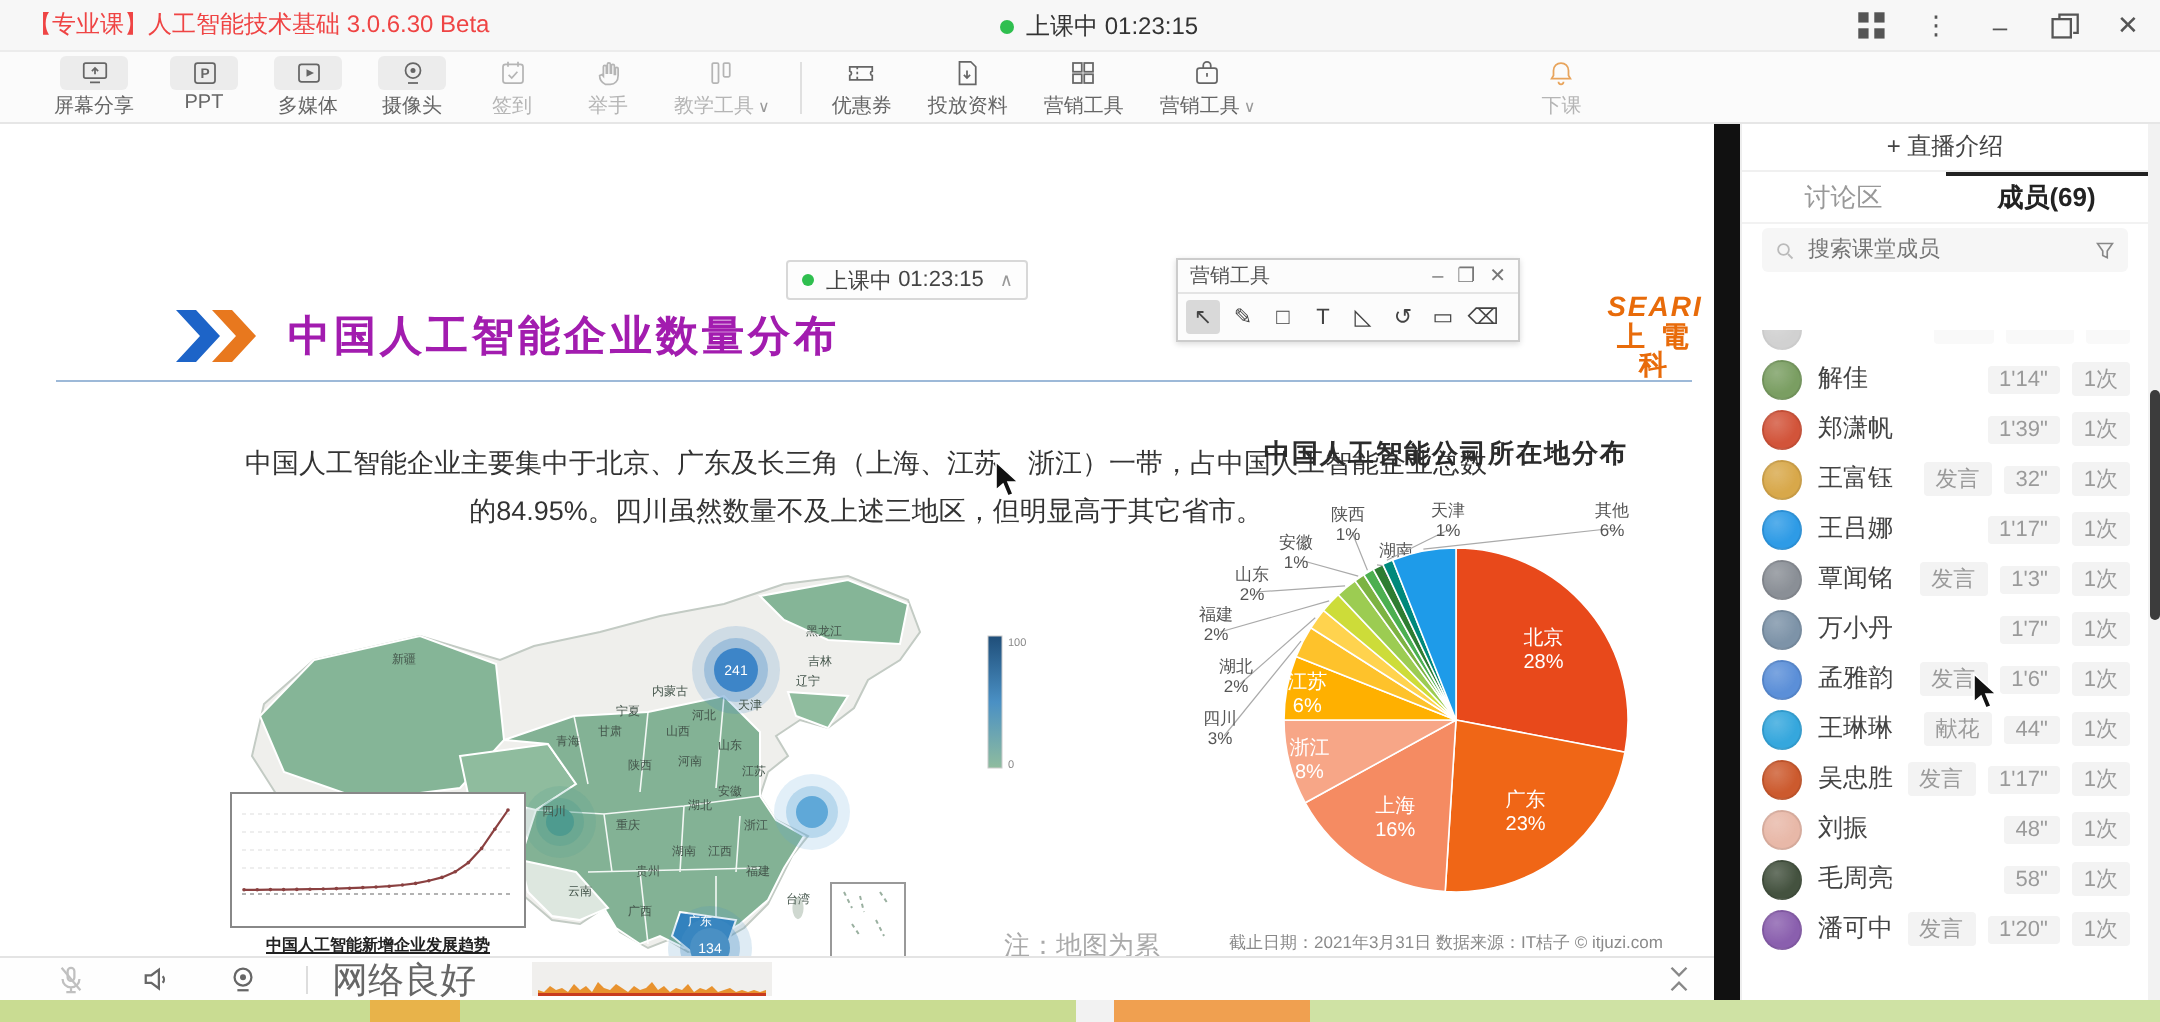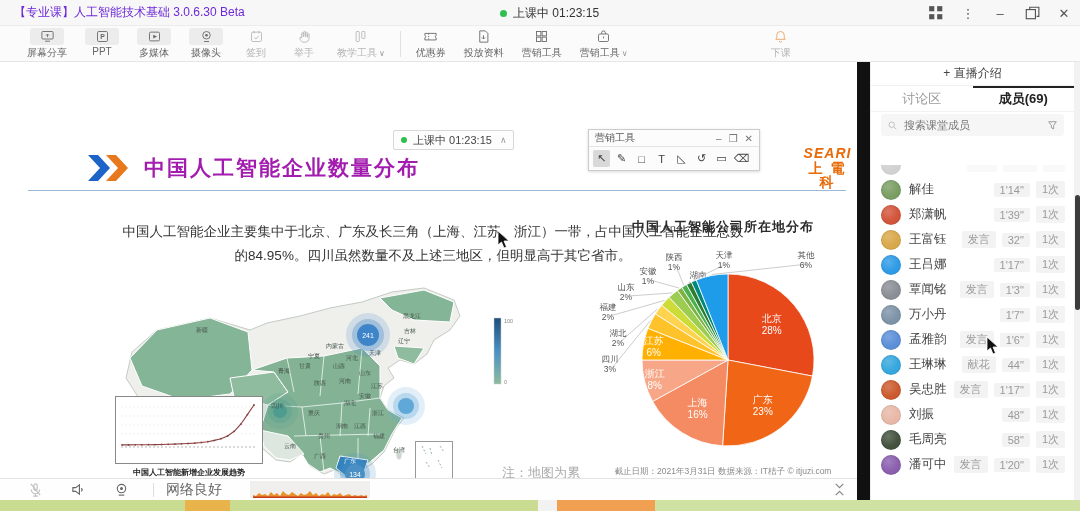--- a/index.html
+++ b/index.html
@@ -1,20 +1,20 @@
 <!DOCTYPE html>
 <html><head>
 <meta charset="utf-8">
 <style>
   html,body{margin:0;padding:0;background:#dcdcdc;}
   *{box-sizing:border-box;font-family:"Liberation Sans","DejaVu Sans",sans-serif;}
   #root{position:relative;width:1080px;height:511px;background:#fff;overflow:hidden;}
   
   #titlebar{position:absolute;left:0;top:0;width:1080px;height:26px;background:#f7f7f7;border-bottom:1px solid #ececec;display:flex;align-items:center;}
-  #win-title{font-size:12px;color:#6d28d9;margin-left:14px;}
+  #win-title{font-size:12px;color:#ef4444;margin-left:14px;}
   #win-status{position:absolute;left:500px;top:0;height:26px;display:flex;align-items:center;font-size:12px;color:#333;}
   .dot{width:7px;height:7px;border-radius:50%;background:#2fbf4f;margin-right:6px;display:inline-block;}
   #win-controls{position:absolute;right:8px;top:0;height:26px;display:flex;align-items:center;gap:16px;color:#555;}
   .winbtn{width:16px;height:16px;display:flex;align-items:center;justify-content:center;font-size:13px;color:#555;cursor:default;}
   
   #toolbar{position:absolute;left:0;top:26px;width:1080px;height:36px;background:#fbfbfb;border-bottom:1px solid #e6e6e6;display:flex;align-items:center;}
   .tb-group{display:flex;align-items:flex-start;}
   .tb-btn{display:flex;flex-direction:column;align-items:center;margin:0 9px;color:#666;}
   .tb-btn .ic{width:30px;height:17px;display:flex;align-items:center;justify-content:center;color:#666;}
   .tb-btn .ic svg{width:15px;height:15px;}
@@ -47,21 +47,21 @@
   #board-title .sp{flex:1;}
   #board-title .b{margin-left:7px;color:#777;font-size:10px;}
   #board-tools{display:flex;align-items:center;padding:3px 4px;gap:3px;}
   .btool{width:17px;height:17px;display:flex;align-items:center;justify-content:center;font-size:11px;color:#444;border-radius:2px;}
   .btool.active{background:#d9d9d9;}
   
   #mapbox{position:absolute;left:62px;top:216px;width:530px;height:252px;}
   .mlabel{position:absolute;font-size:6px;color:#44554b;transform:translate(-50%,-50%);white-space:nowrap;}
   .mlabel.white{color:#fff;}
   #linebox{position:absolute;left:53px;top:118px;width:148px;height:68px;background:#fff;border:1px solid #888;}
-  #linecap{position:absolute;left:42px;top:189px;width:170px;text-align:center;font-size:8px;color:#222;font-weight:bold;}
+  #linecap{position:absolute;left:42px;top:189px;width:170px;text-align:center;font-size:8px;color:#222;font-weight:bold;text-decoration:underline;}
   #seabox{position:absolute;left:353px;top:163px;width:38px;height:47px;border:1px solid #999;background:#fff;}
   #mapnote{position:absolute;left:440px;top:186px;font-size:13px;color:#aaa;line-height:1.4;}
   
   #piebox{position:absolute;left:592px;top:156px;width:262px;height:300px;}
   #pie-title{text-align:center;font-size:13px;font-weight:bold;color:#2b2b2b;letter-spacing:1px;}
   #pie-foot{position:absolute;left:0;top:248px;width:262px;text-align:center;font-size:8.5px;color:#8a8a8a;}
   
   #sb-head{height:24px;display:flex;align-items:center;justify-content:center;font-size:12px;color:#444;border-bottom:1px solid #f0f0f0;}
   #sb-tabs{position:relative;height:26px;display:flex;border-bottom:1px solid #f2f2f2;}
   .sb-tab{flex:1;display:flex;align-items:center;justify-content:center;font-size:13px;color:#999;}
@@ -74,21 +74,21 @@
   #members{position:absolute;left:0;top:103px;width:204px;height:378px;overflow:hidden;padding:0 10px;}
   .mrow{height:25px;display:flex;align-items:center;}
   .mrow .av{width:20px;height:20px;border-radius:50%;flex:none;border:1px solid rgba(0,0,0,.08);}
   .mrow .nm{font-size:12.5px;color:#444;margin-left:8px;flex:1;white-space:nowrap;overflow:hidden;}
   .chip{background:#f3f3f3;color:#9a9a9a;font-size:11px;padding:1px 6px;border-radius:2px;margin-left:6px;white-space:nowrap;}
   
   #bottombar{position:absolute;left:0;top:478px;width:857px;height:22px;background:#fefefe;border-top:1px solid #e4e4e4;display:flex;align-items:center;}
   .bb-ic{margin-left:28px;color:#9a9a9a;display:flex;align-items:center;}
   .bb-ic svg{width:15px;height:15px;}
   #bb-sep{width:1px;height:14px;background:#ddd;margin-left:24px;}
-  #bb-net{font-size:14px;color:#666;margin-left:12px;}
+  #bb-net{font-size:18px;color:#666;margin-left:12px;}
   #wave{margin-left:28px;width:120px;height:17px;background:#f0efed;display:flex;align-items:flex-end;padding:0 3px;}
   #bb-collapse{position:absolute;right:10px;color:#888;}
   #strip{position:absolute;left:0;top:500px;width:1080px;height:11px;display:flex;}
   .cursor{position:absolute;width:13px;height:19px;z-index:50;}
 </style>
 </head>
 <body>
 
 <div id="root">
 

